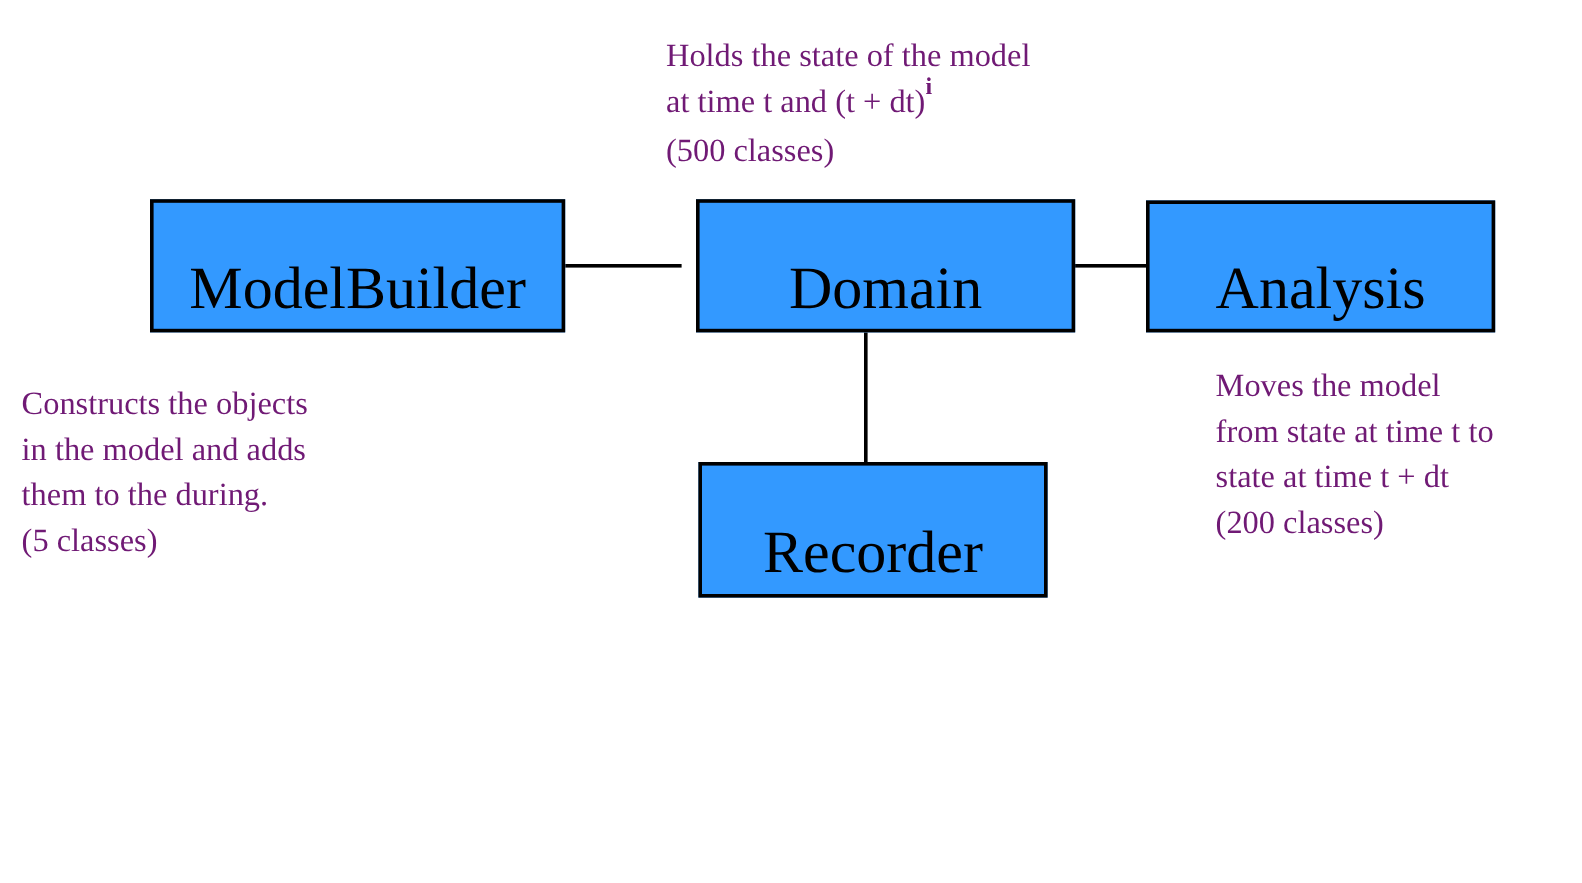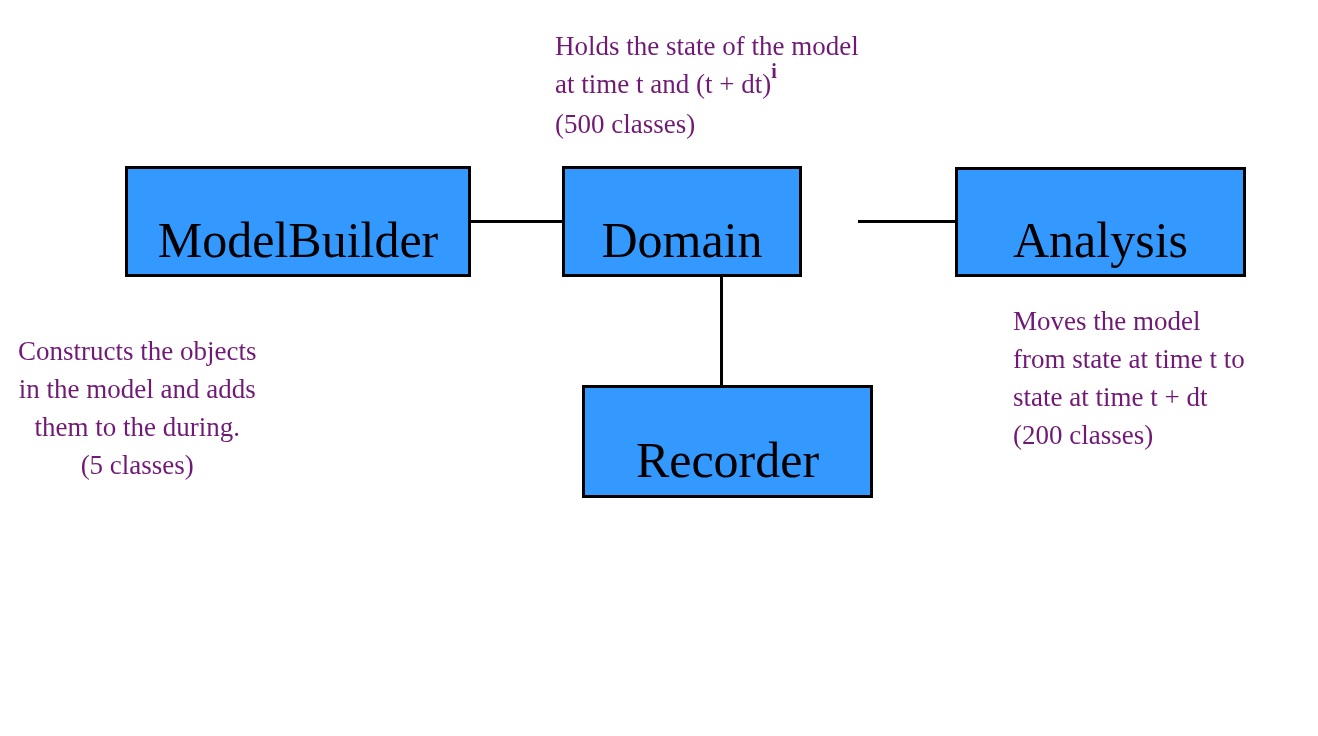--- a/index.html
+++ b/index.html
@@ -37,28 +37,28 @@
     color: #701a75;
     white-space: nowrap;
   }
   .note .sup {
     font-size: 20px;
     position: relative;
     top: -15px;
     font-weight: bold;
   }
   #node-modelbuilder { left: 125px; top: 166px; width: 346px; height: 111px; }
-  #node-domain       { left: 562px; top: 166px; width: 240px; height: 111px; }
+  #node-domain       { left: 580px; top: 166px; width: 316px; height: 111px; }
   #node-analysis     { left: 955px; top: 167px; width: 291px; height: 110px; }
   #node-recorder     { left: 582px; top: 385px; width: 291px; height: 113px; }
   #conn-mb-domain      { left: 471px; top: 220px; width: 97px;  height: 3px; }
   #conn-domain-analysis{ left: 858px; top: 220px; width: 97px;  height: 3px; }
   #conn-domain-recorder{ left: 720px; top: 277px; width: 3px;   height: 108px; }
   #note-holds     { left: 555px;  top: 27px;  }
-  #note-constructs{ left: 18px;   top: 332px; text-align: center; }
+  #note-constructs{ left: 18px;   top: 317px; }
   #note-moves     { left: 1013px; top: 302px; }
   #note-monitors  { left: 640px;  top: 524px; }
 </style>
 </head>
 <body>
 
 <div class="canvas">
 
   <div class="connector" id="conn-mb-domain"></div>
   <div class="connector" id="conn-domain-analysis"></div>

